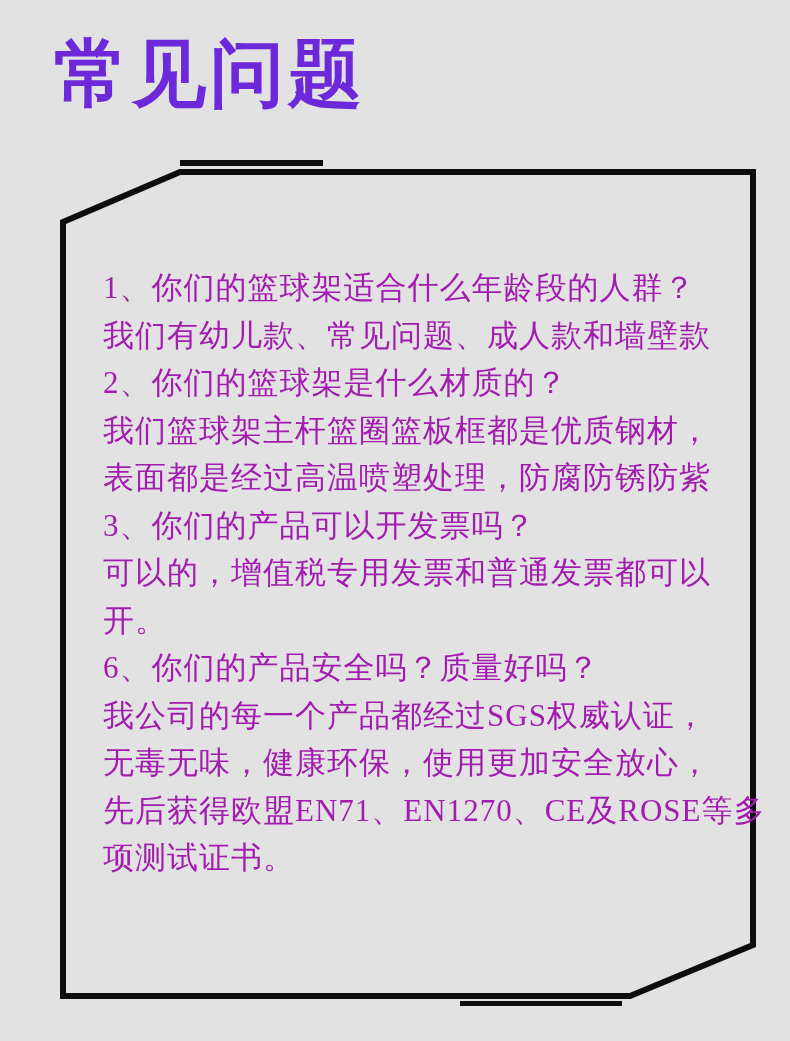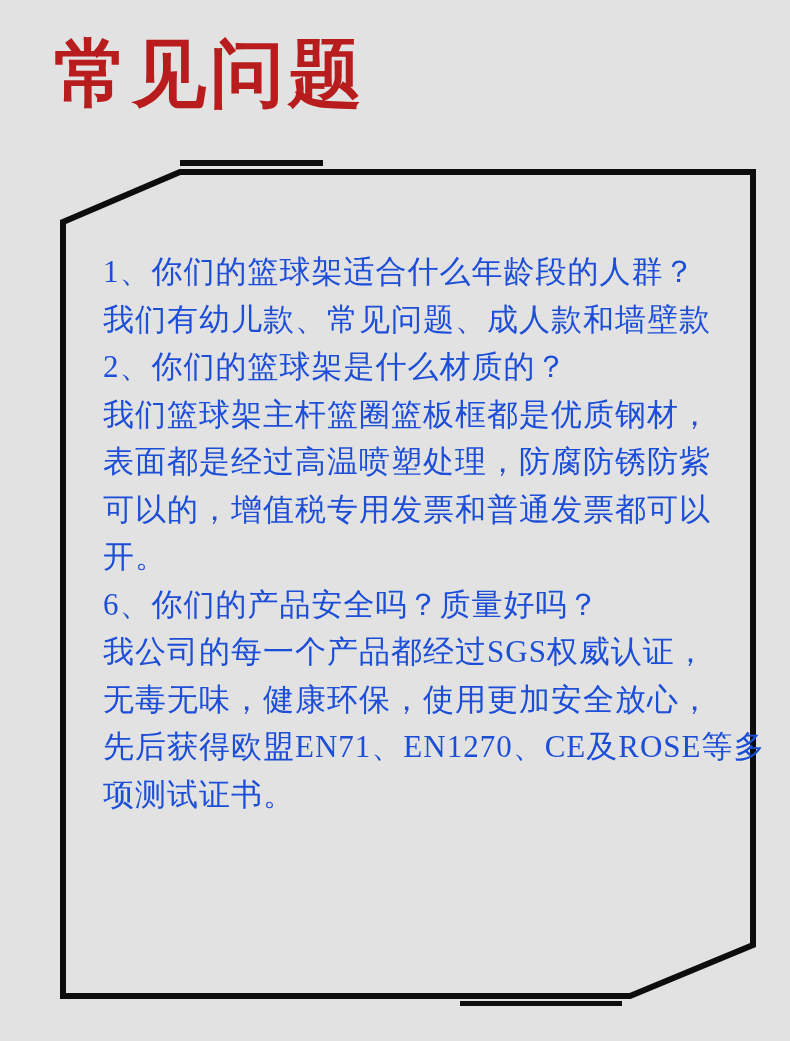--- a/index.html
+++ b/index.html
@@ -16,21 +16,21 @@
     width: 790px; height: 1041px;
     background: #e2e2e2;
   }
   .page-title {
     position: absolute;
     left: 54px;
     top: 28px;
     font-size: 74px;
     font-weight: bold;
     letter-spacing: 4px;
-    color: #b91c1c;
+    color: #6d28d9;
     line-height: 1.25;
     white-space: nowrap;
   }
   .box-outline-svg {
     position: absolute;
     left: 0; top: 0;
     width: 790px; height: 1041px;
     pointer-events: none;
   }
   .box-outline-svg polygon {
@@ -51,23 +51,23 @@
   }
   .accent-line.bottom {
     left: 460px;
     top: 1001px;
     width: 162px;
     height: 5px;
   }
   .faq-text {
     position: absolute;
     left: 103px;
-    top: 248px;
+    top: 264px;
     width: 620px;
-    color: #1d4ed8;
+    color: #a21caf;
     font-size: 31px;
     line-height: 47.5px;
     letter-spacing: 1px;
   }
   .faq-line {
     white-space: nowrap;
     height: 47.5px;
   }
 </style>
 </head>
@@ -84,20 +84,21 @@
   </svg>
 
   <div class="accent-line bottom"></div>
 
   <div class="faq-text">
     <div class="faq-line">1、你们的篮球架适合什么年龄段的人群？</div>
     <div class="faq-line">我们有幼儿款、常见问题、成人款和墙壁款</div>
     <div class="faq-line">2、你们的篮球架是什么材质的？</div>
     <div class="faq-line">我们篮球架主杆篮圈篮板框都是优质钢材，</div>
     <div class="faq-line">表面都是经过高温喷塑处理，防腐防锈防紫</div>
+    <div class="faq-line">3、你们的产品可以开发票吗？</div>
     <div class="faq-line">可以的，增值税专用发票和普通发票都可以</div>
     <div class="faq-line">开。</div>
     <div class="faq-line">6、你们的产品安全吗？质量好吗？</div>
     <div class="faq-line">我公司的每一个产品都经过SGS权威认证，</div>
     <div class="faq-line">无毒无味，健康环保，使用更加安全放心，</div>
     <div class="faq-line">先后获得欧盟EN71、EN1270、CE及ROSE等多</div>
     <div class="faq-line">项测试证书。</div>
   </div>
 
 </div>

